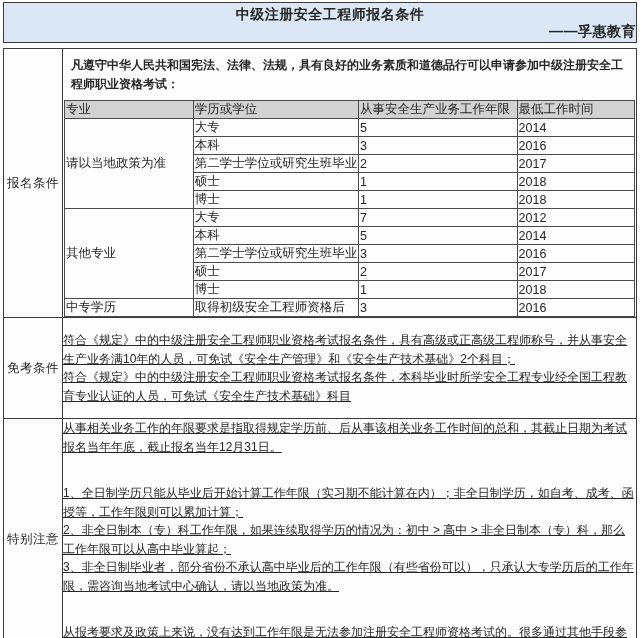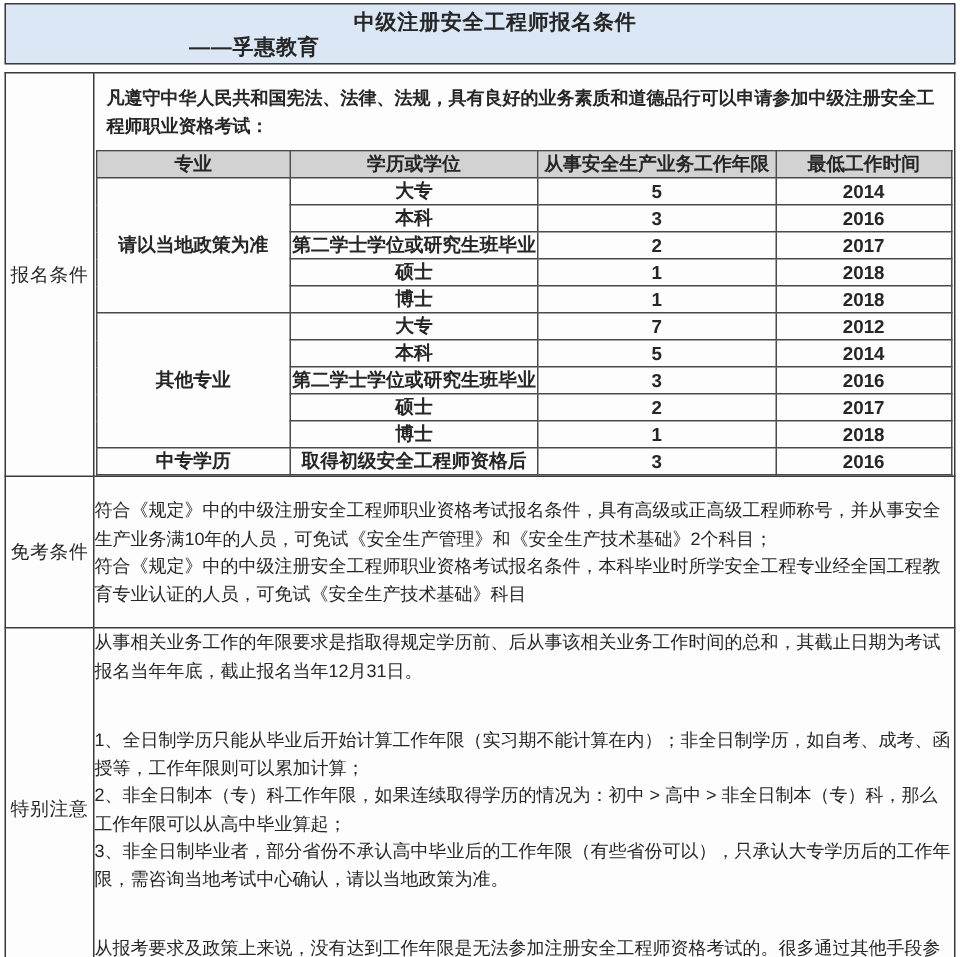--- a/index.html
+++ b/index.html
@@ -23,21 +23,21 @@
   }
   .banner .title {
     text-align:center;
     font-weight:bold;
     font-size:14px;
     line-height:18px;
     letter-spacing:0.5px;
     padding-left:20px;
   }
   .banner .subtitle {
-    text-align:left;
+    text-align:right;
     font-weight:bold;
     font-size:14px;
     line-height:17px;
     padding-left:122px;
     letter-spacing:0.5px;
   }
 
   
   table.outer {
     border-collapse:collapse;
@@ -73,39 +73,40 @@
   
   table.inner {
     border-collapse:collapse;
     table-layout:fixed;
     width:calc(100% - 2px);
     margin:0 1px;
     font-size:12.5px;
   }
   table.inner th, table.inner td {
     border:1px solid #4a4a4a;
-    text-align:center;
+    text-align:left;
     vertical-align:middle;
     height:17px;
     padding:0 1px;
     white-space:nowrap;
-    font-weight:bold;
+    font-weight:normal;
     overflow:hidden;
   }
   table.inner thead th {
     background:#d2d2d2;
   }
 
   
   .exemption-cell { padding:12px 9px 11px 8px; }
   .notes-cell     { padding:7px 9px 7px 8px; }
   .para {
     font-size:12px;
     line-height:18.5px;
     margin:0;
+    text-decoration:underline;
   }
   .para.gap-before { margin-top:28px; }
 </style>
 </head>
 <body>
 
 <div class="page">
 
   <div class="banner">
     <div class="title">中级注册安全工程师报名条件</div>

